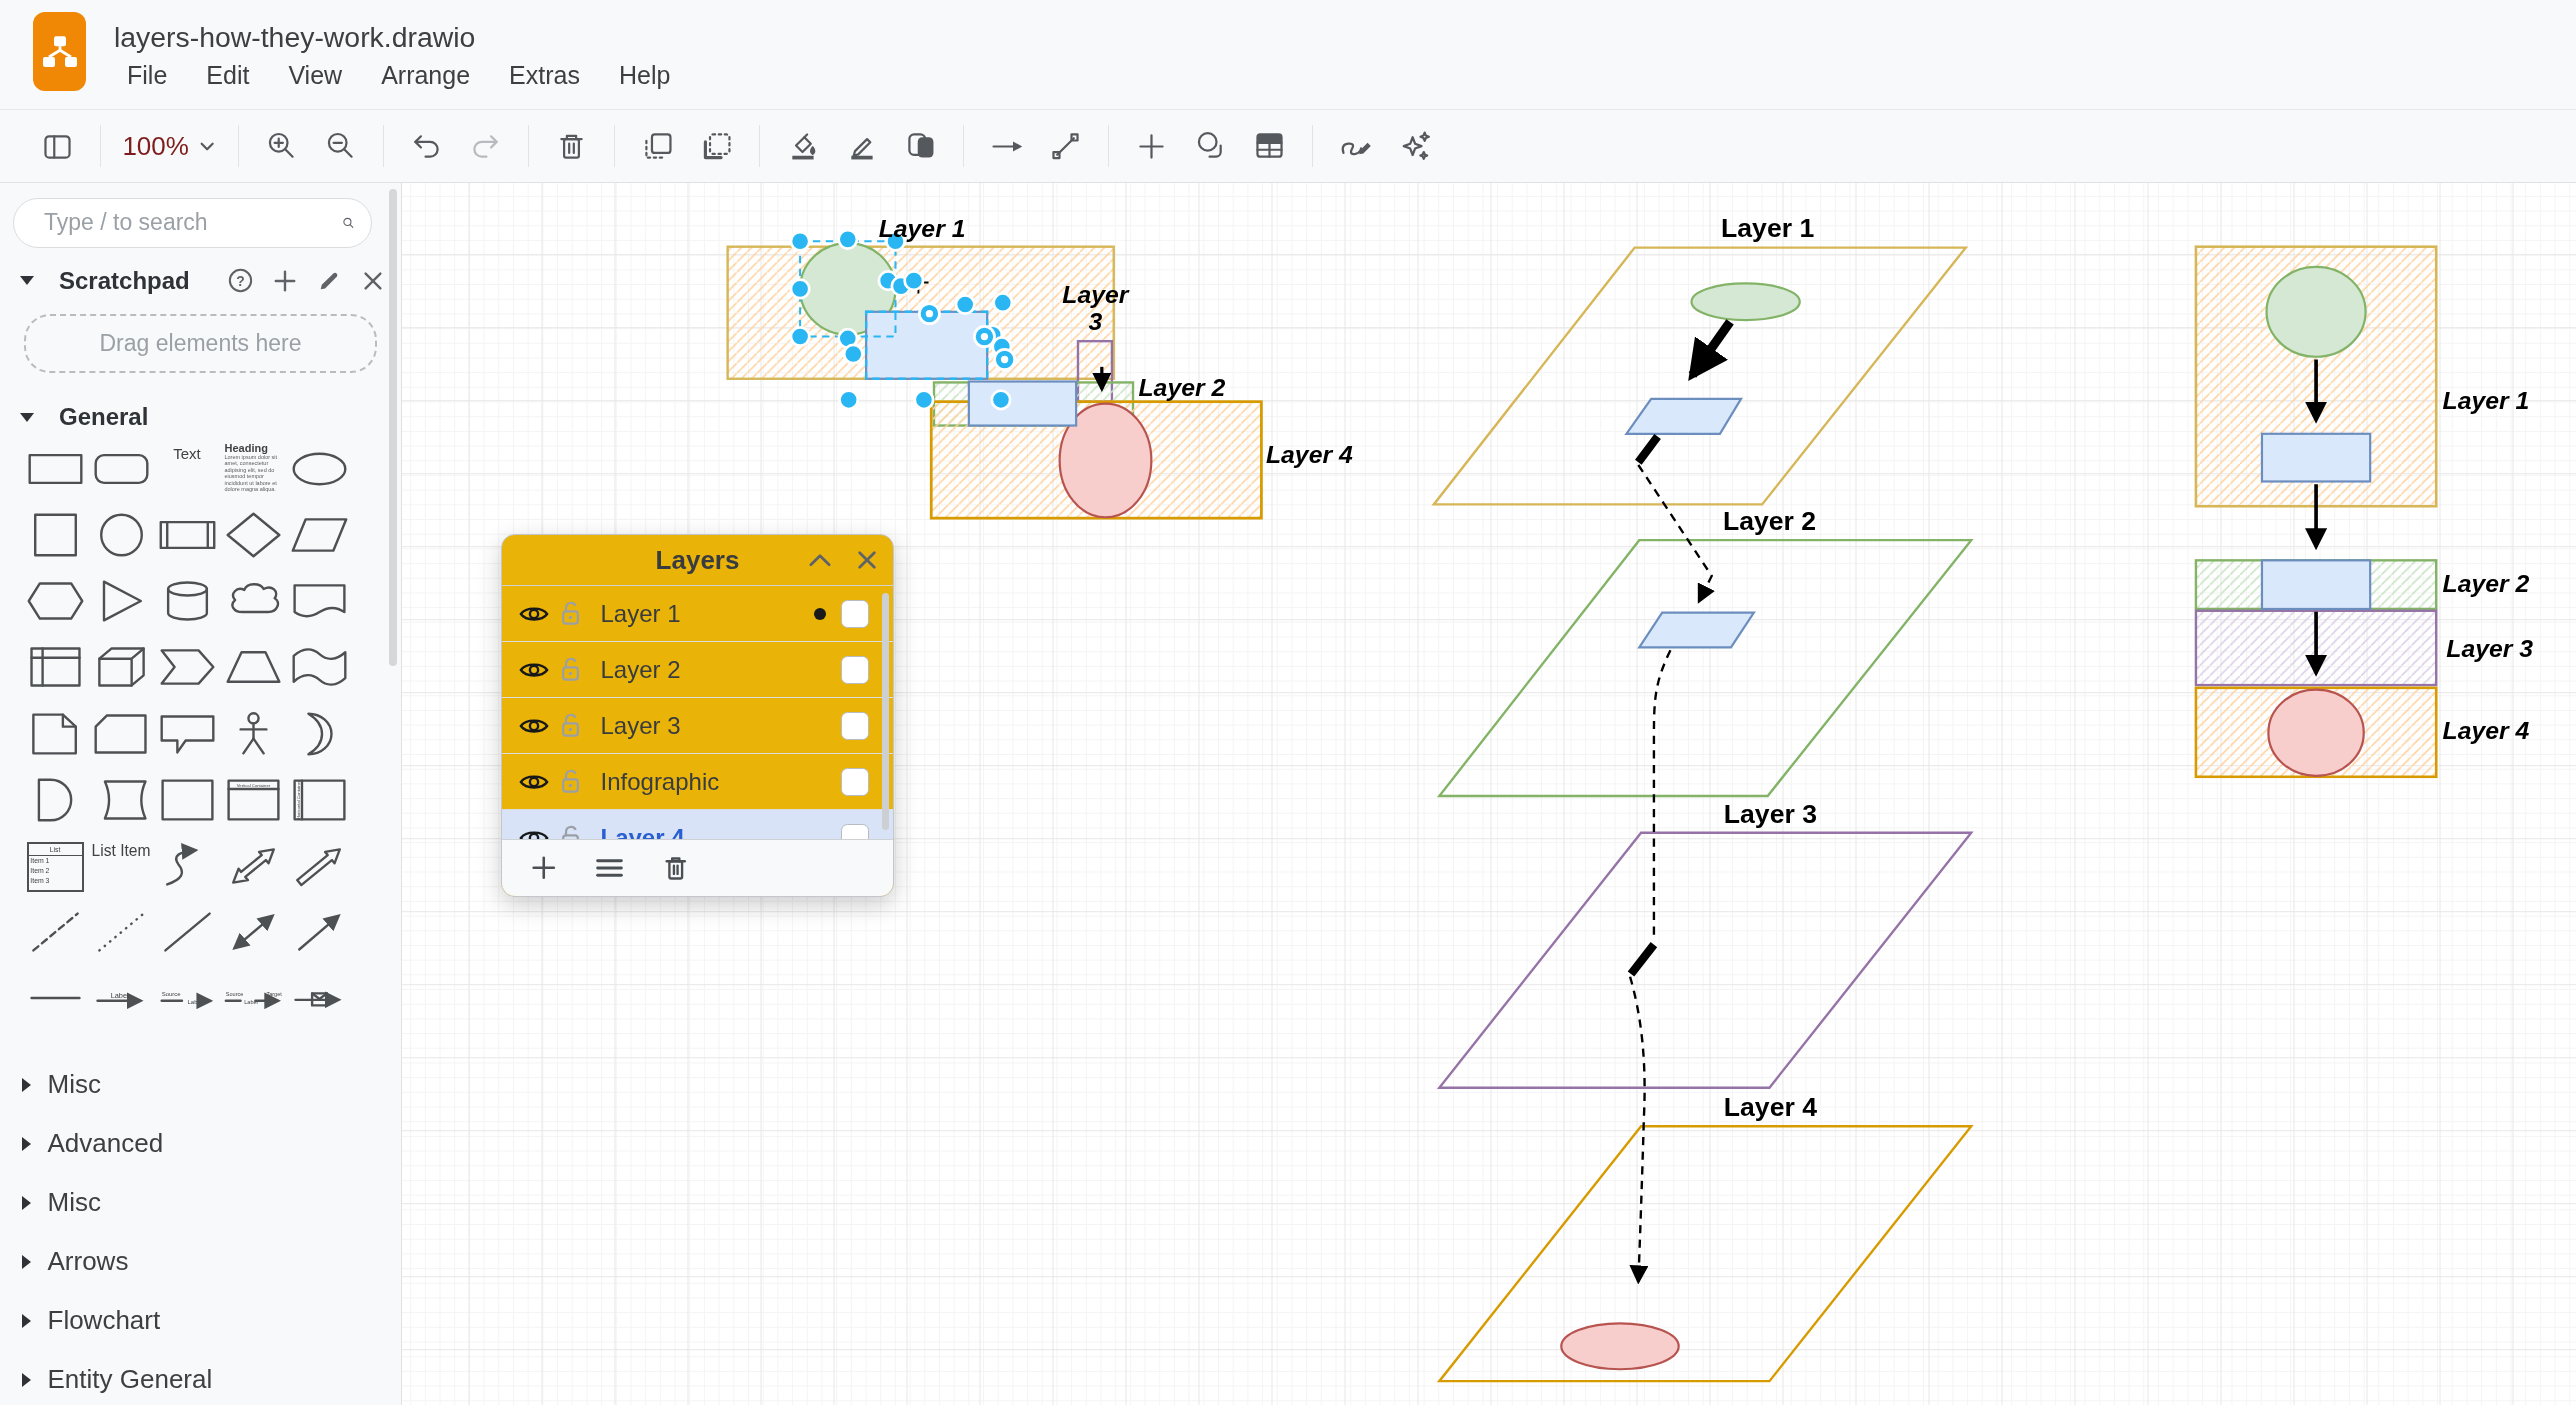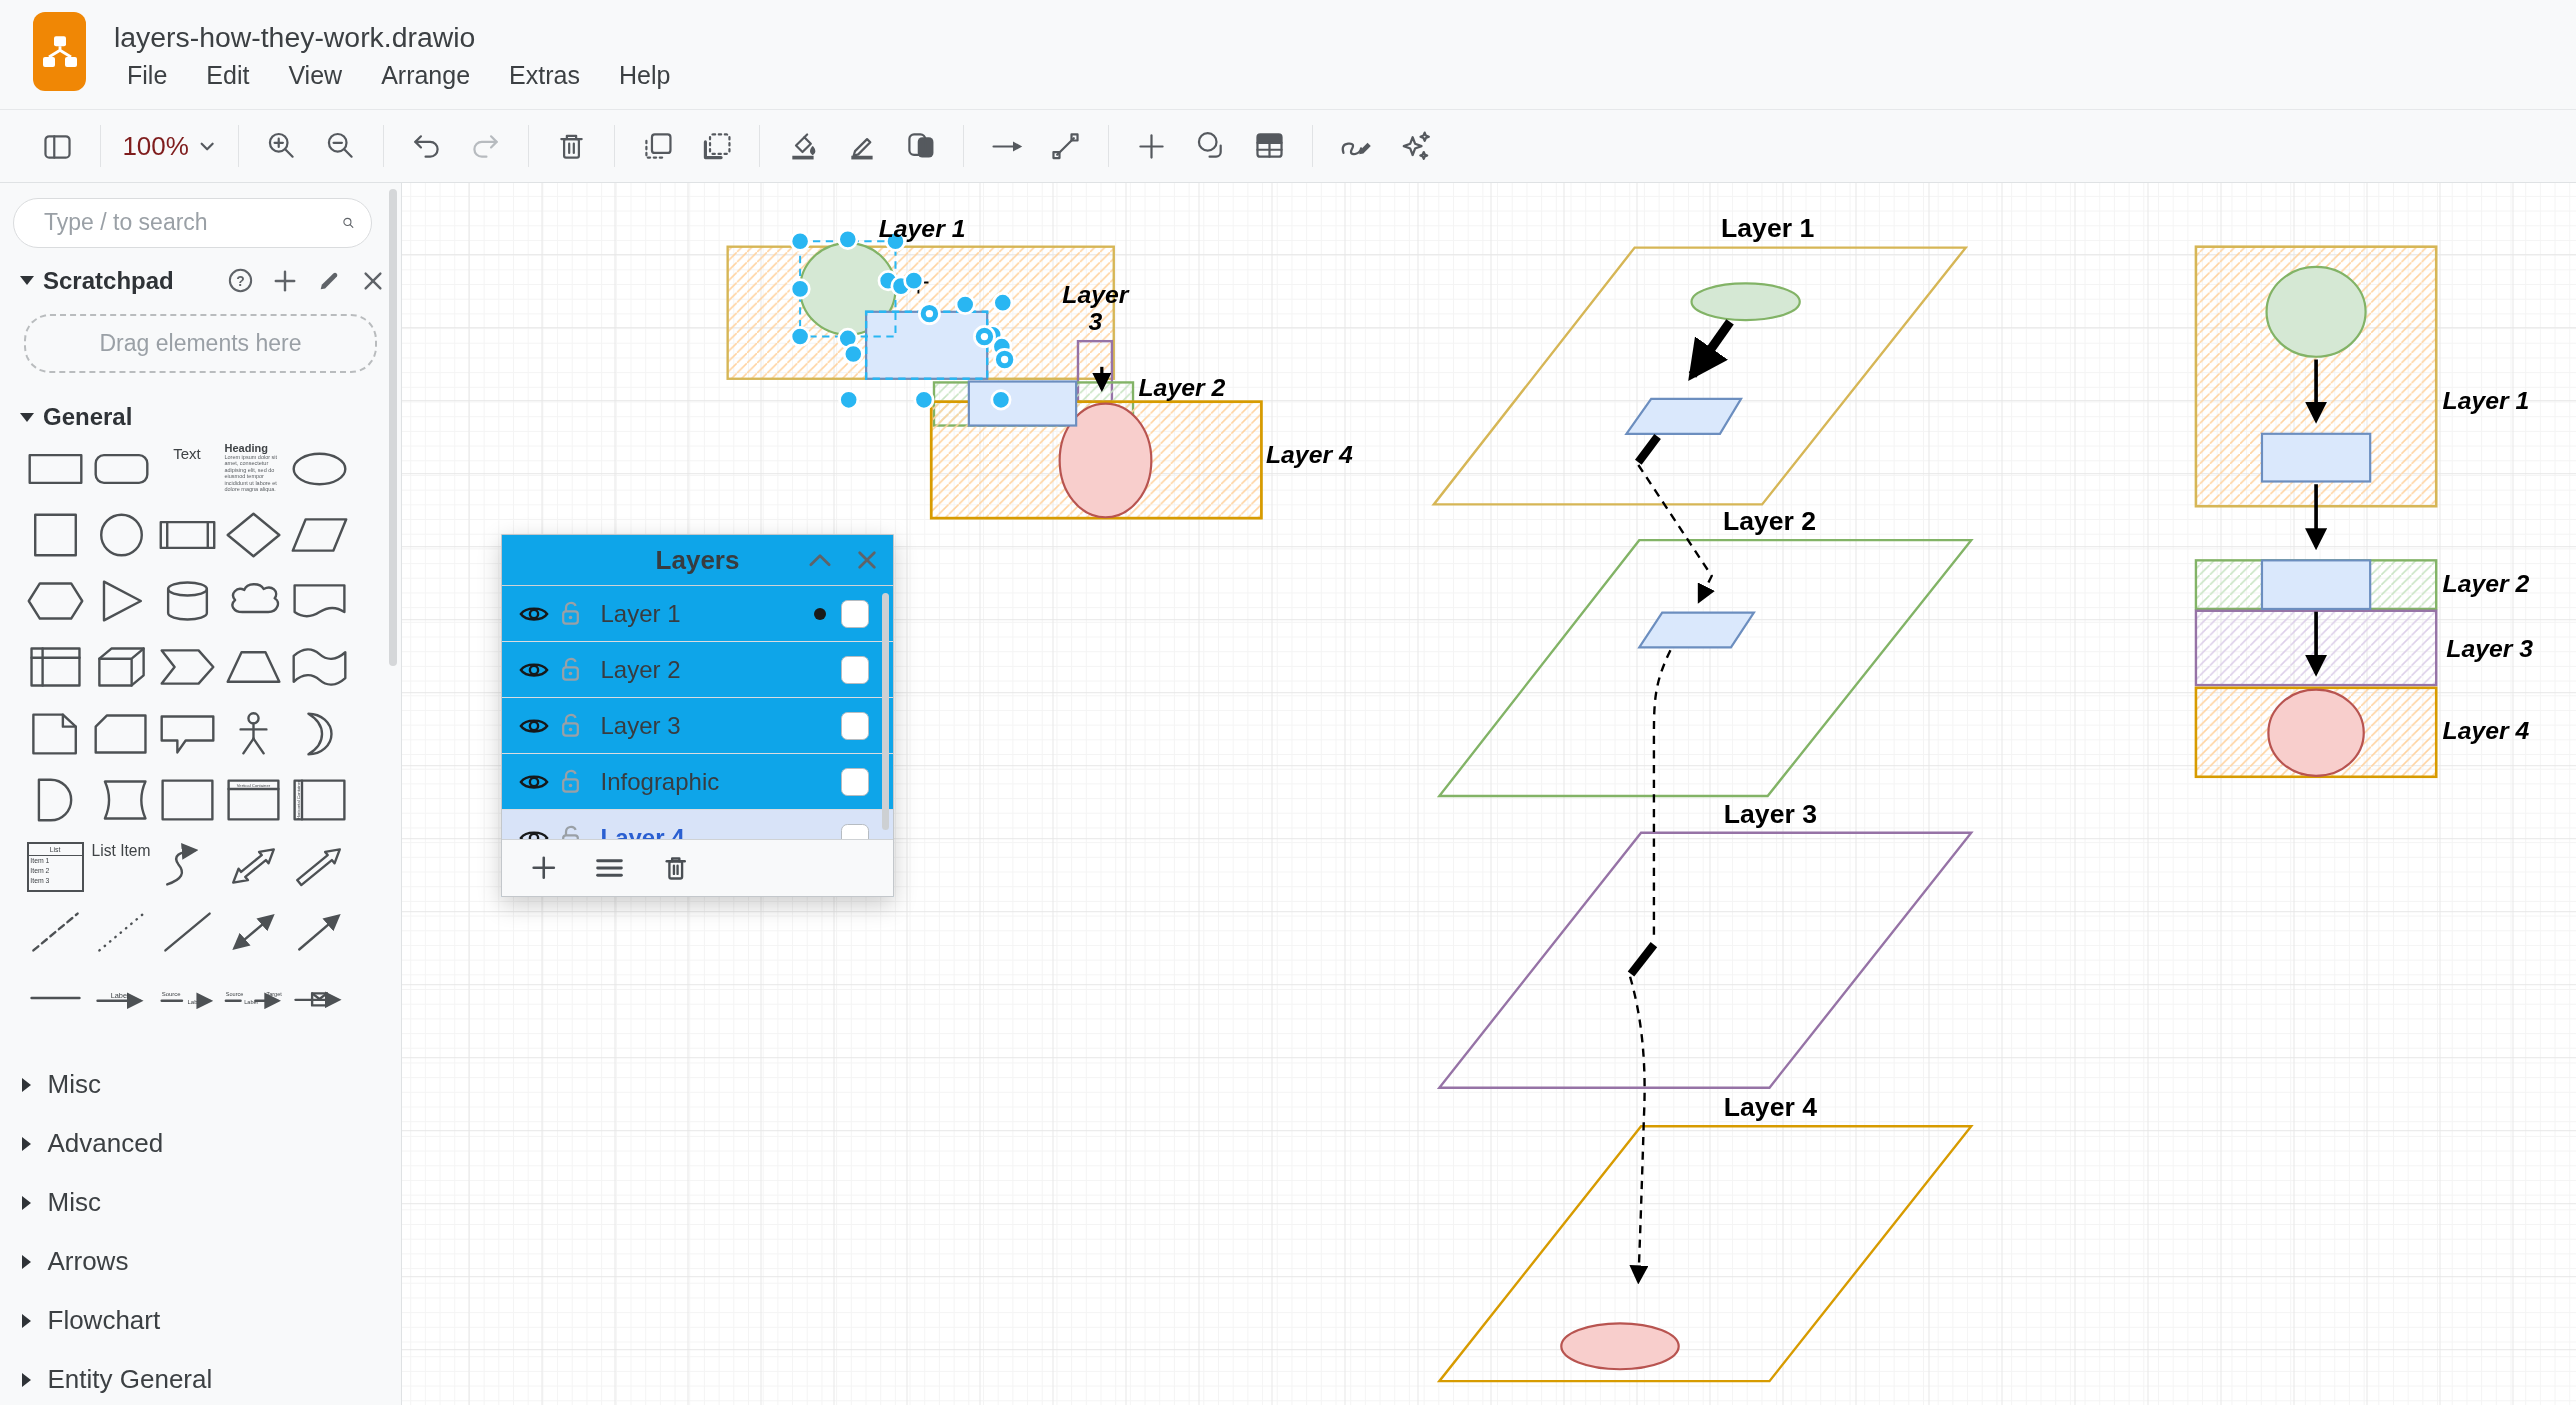--- a/index.html
+++ b/index.html
@@ -29,21 +29,21 @@
   .tico-dis{stroke:#b7bbbf;}
   
   .sidebar{position:absolute;top:183px;left:0;width:401px;bottom:0;background:#f8f9fa;
            border-right:0.9px solid #dfe2e4;z-index:30;overflow:hidden;}
   .search-pill{position:absolute;left:13px;top:14.7px;width:357px;height:48px;background:#fff;
                border:0.9px solid #dadcde;border-radius:25px;display:flex;align-items:center;}
   .search-pill input{border:none;outline:none;background:transparent;flex:1;margin-left:28px;
                      font-size:23px;font-family:"Liberation Sans",sans-serif;color:#3c4043;}
   .search-pill input::placeholder{color:#9aa0a6;}
   .search-pill .mag{margin-right:16.5px;}
-  .sec-head{display:flex;align-items:center;gap:9px;padding-left:20px;height:37px;
+  .sec-head{display:flex;align-items:center;gap:25px;padding-left:20px;height:37px;
             font-size:24px;font-weight:700;color:#2f3337;}
   .caret-down{width:0;height:0;border-left:7.3px solid transparent;border-right:7.3px solid transparent;border-top:9.2px solid #2f3337;}
   .caret-right{width:0;height:0;border-top:7.3px solid transparent;border-bottom:7.3px solid transparent;border-left:9.2px solid #2f3337;}
   .scr-icons{margin-left:auto;margin-right:16.5px;display:flex;gap:20px;align-items:center;color:#5f6368;}
   .drag-area{margin:14.7px 24px 0 24px;height:55px;border:2.8px dashed #b9bcbe;border-radius:26px;
              display:flex;align-items:center;justify-content:center;font-size:23px;color:#9aa0a6;font-weight:400;}
   .palette{display:grid;grid-template-columns:repeat(5,66px);row-gap:9.2px;padding:9.2px 0 0 22px;}
   .pc{width:66px;height:57px;display:flex;justify-content:center;cursor:grab;}
   .pc svg{width:59px;height:48px;overflow:visible;}
   .shp{stroke:#4d5154;stroke-width:2.6;fill:none;stroke-linejoin:round;stroke-linecap:round;}
@@ -62,22 +62,22 @@
       linear-gradient(#e7e7e7 0.9px, transparent 0.9px),
       linear-gradient(90deg,#e7e7e7 0.9px, transparent 0.9px),
       linear-gradient(#f4f4f4 0.9px, transparent 0.9px),
       linear-gradient(90deg,#f4f4f4 0.9px, transparent 0.9px);
     background-size:73px 73px,73px 73px,14.7px 14.7px,14.7px 14.7px;
     background-position:-5.5px -1.8px,-5.5px -1.8px,-5.5px -1.8px,-5.5px -1.8px;
     z-index:1;}
   svg.overlay{position:absolute;top:0;left:0;width:2576px;height:1405px;z-index:10;pointer-events:none;}
   .cv-label{font-family:"Liberation Sans",sans-serif;font-weight:700;fill:#000;}
   
-  .dlg{position:absolute;left:501px;top:534px;width:391px;height:361px;background:#0ea5e9;
-       border:0.9px solid #c3c7cb;border-radius:1px;box-shadow:0 7.3px 24px rgba(0,0,0,.20);z-index:50;
+  .dlg{position:absolute;left:501px;top:534px;width:391px;height:361px;background:#eab308;
+       border:0.9px solid #c3c7cb;border-radius:14px;box-shadow:0 7.3px 24px rgba(0,0,0,.20);z-index:50;
        overflow:hidden;}
   .dlg-head{position:relative;height:50px;border-bottom:0.9px solid #cfd2d5;}
   .dlg-title{position:absolute;left:0;right:0;top:0;height:50px;display:flex;align-items:center;justify-content:center;
              font-size:26px;font-weight:700;color:#383c40;}
   .dlg-btns{position:absolute;right:14.7px;top:0;height:50px;display:flex;gap:24px;align-items:center;}
   .dlg-rows{position:relative;height:253px;overflow:hidden;}
   .layer-row{height:55px;display:flex;align-items:center;gap:0;padding:0 24px 0 16.5px;border-bottom:0.9px solid #dadce0;}
   .layer-row .eye{width:40px;display:flex;}
   .layer-row .lock{width:42px;display:flex;}
   .layer-name{font-size:24px;color:#383c40;flex:1;}

